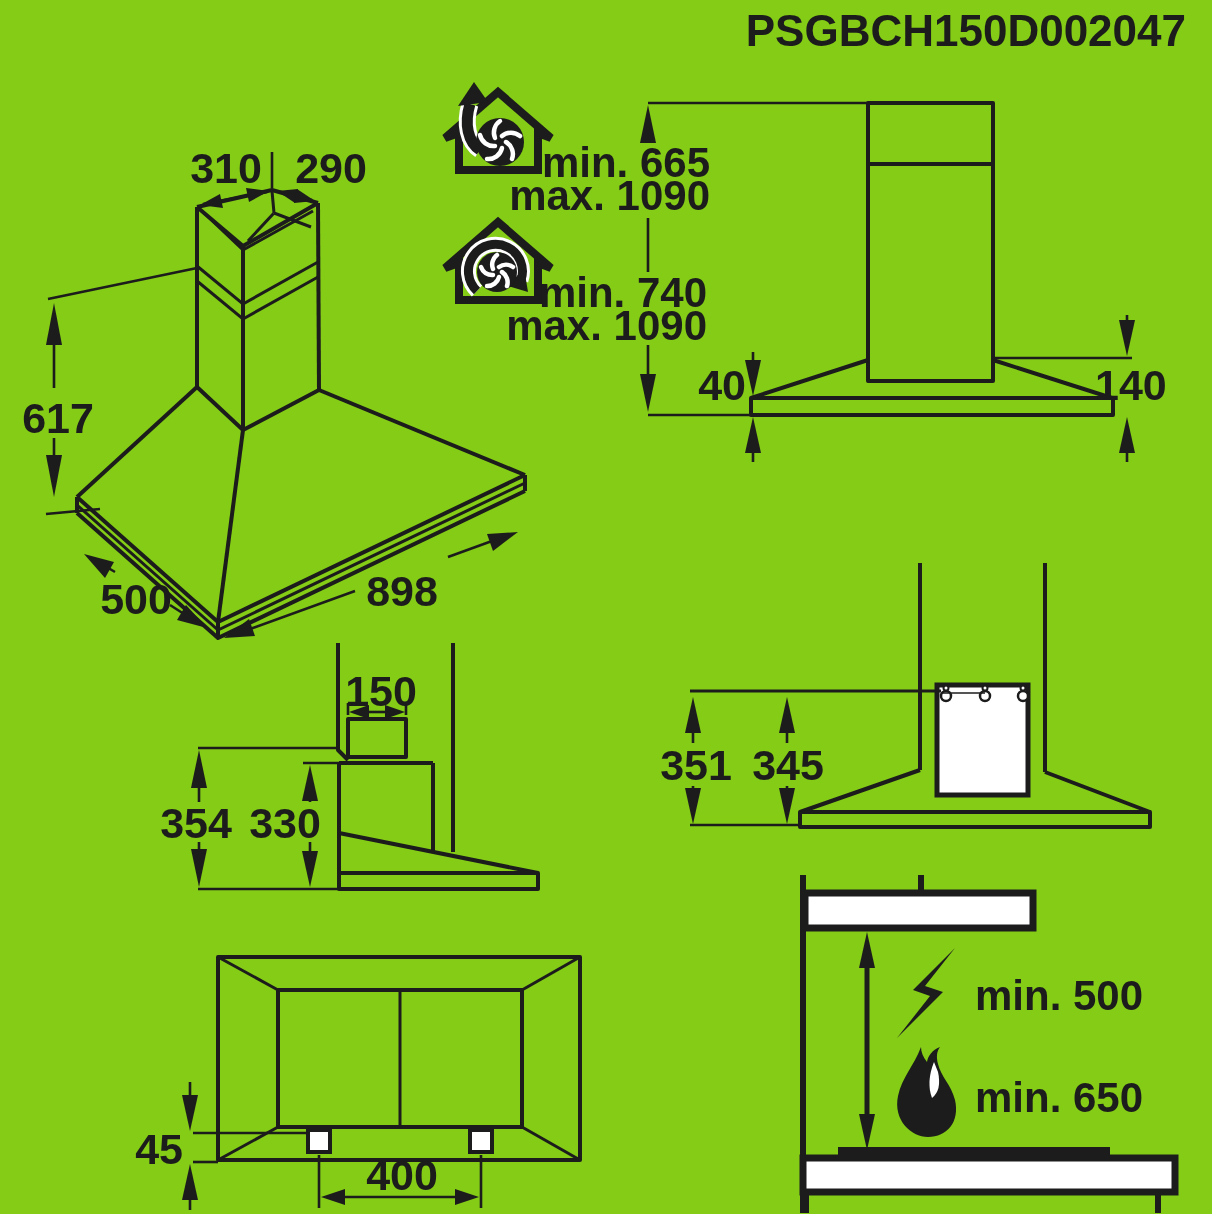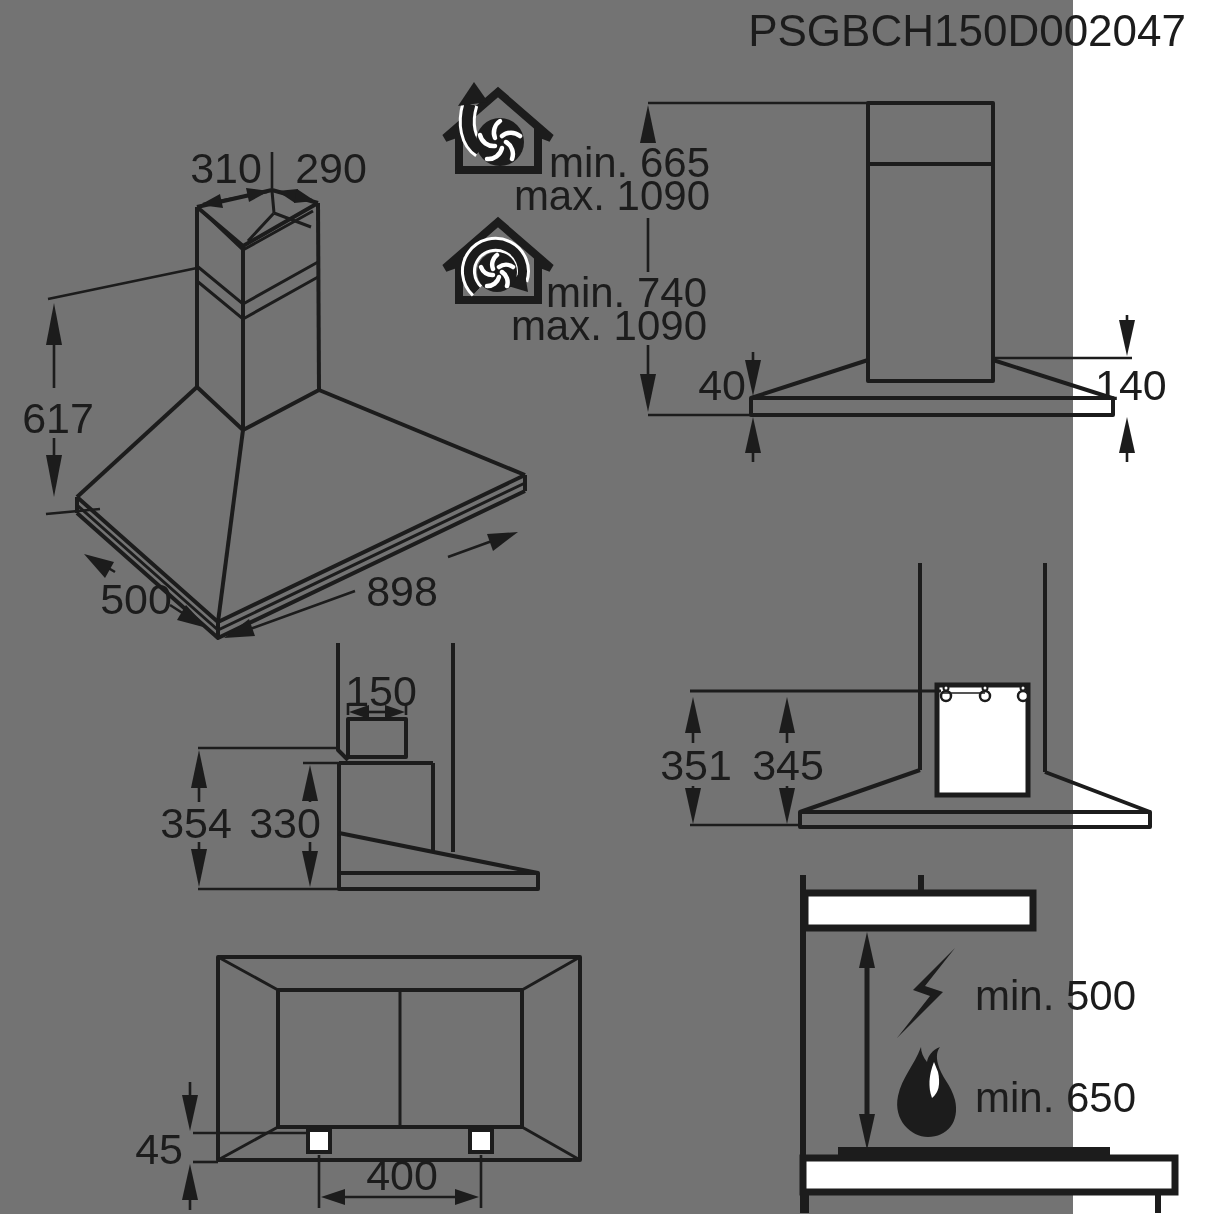--- a/index.html
+++ b/index.html
@@ -1,16 +1,16 @@
 <!DOCTYPE html>
 <html><head>
 <meta charset="utf-8">
 <style>
   html,body{margin:0;padding:0;background:#ffffff;}
-  .stage{width:1073px;height:1214px;position:relative;background:#737373;}
+  .stage{width:1212px;height:1214px;position:relative;background:#84cc16;font-weight:bold;}
   svg{display:block;}
   text{font-family:"Liberation Sans","DejaVu Sans",sans-serif;fill:#1c1c1c;}
   .t-title{font-size:44px;}
   .t-dim{font-size:43px;}
   .t-mode{font-size:42px;}
   .ln{stroke:#1c1c1c;stroke-width:4;fill:none;stroke-linejoin:round;}
   .ln3{stroke:#1c1c1c;stroke-width:3;fill:none;}
   .thick{stroke:#1c1c1c;stroke-width:6;fill:none;}
   .dimln{stroke:#1c1c1c;stroke-width:2.6;fill:none;}
   .thin{stroke:#1c1c1c;stroke-width:1.6;fill:none;}

